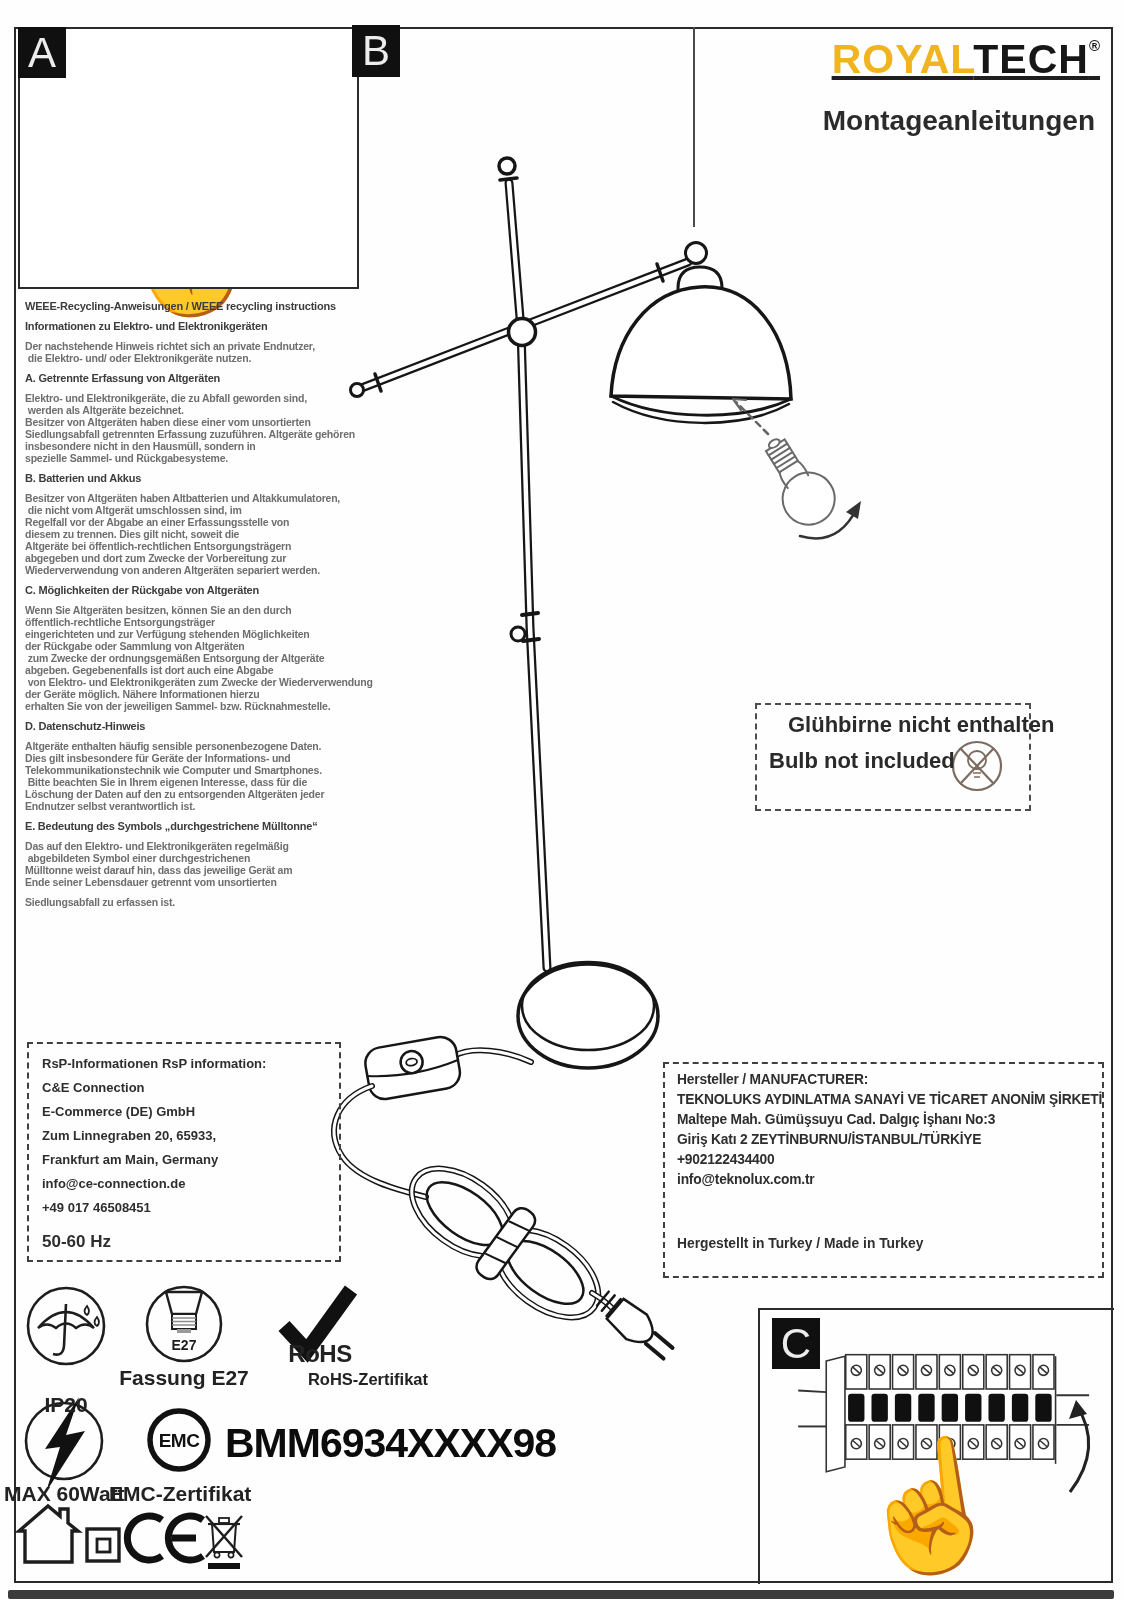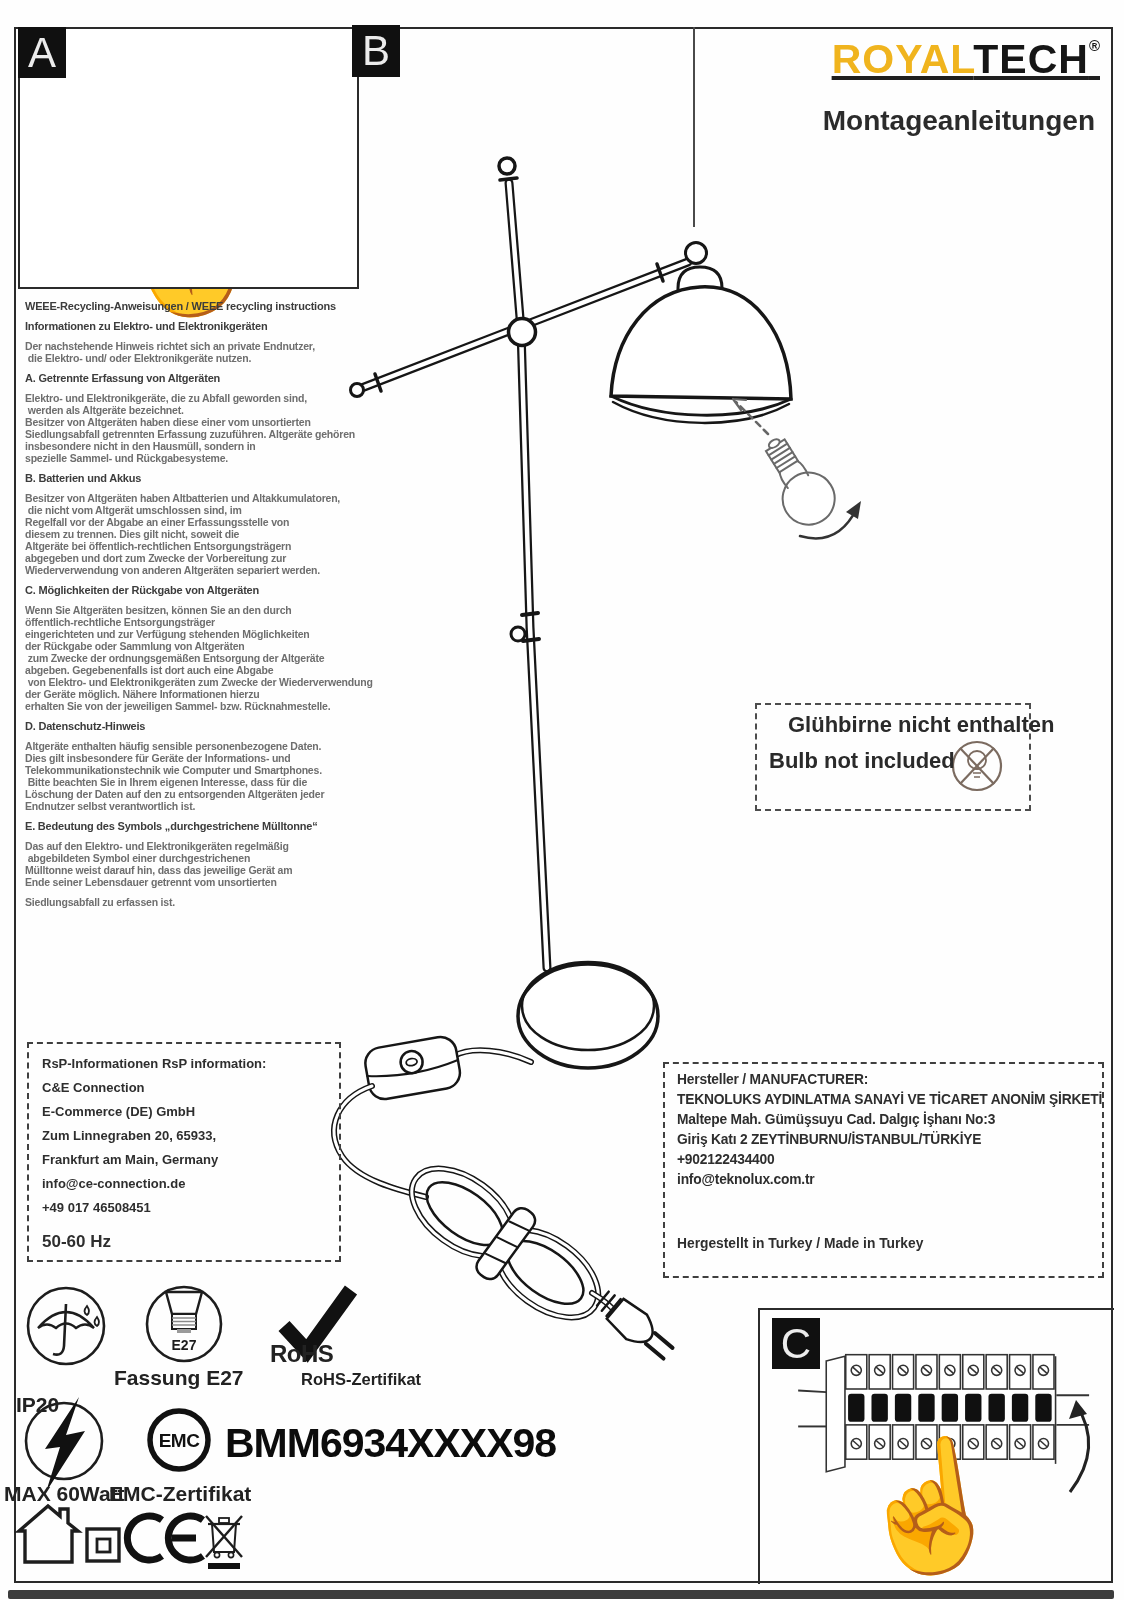--- a/index.html
+++ b/index.html
@@ -34,21 +34,21 @@
   .bulb-de{left:769px;top:712px;font-size:22px;font-weight:bold;color:#2a2a2a;white-space:nowrap;margin-left:19px;}
   .bulb-en{left:769px;top:748px;font-size:22px;font-weight:bold;color:#2a2a2a;white-space:nowrap;}
   
   .rsp-box{left:27px;top:1042px;width:310px;height:216px;border:2px dashed #3f3f3f;}
   .rsp-body{left:42px;top:1052px;width:290px;font-weight:bold;font-size:13px;line-height:24px;color:#2e2e2e;white-space:pre;}
   .rsp-freq{left:42px;top:1232px;font-weight:bold;font-size:17px;color:#2e2e2e;}
   .man-box{left:663px;top:1062px;width:437px;height:212px;border:2px dashed #3f3f3f;}
   .man-body{left:677px;top:1070px;width:430px;font-weight:bold;font-size:13.8px;line-height:20px;color:#2e2e2e;letter-spacing:-0.2px;white-space:pre;}
   .man-made{left:677px;top:1236px;font-weight:bold;font-size:13.8px;color:#2e2e2e;}
   
-  .cert-label{font-weight:bold;color:#222;text-align:left;white-space:nowrap;}
+  .cert-label{font-weight:bold;color:#222;text-align:center;white-space:nowrap;}
   .ip-label{left:16px;top:1366px;width:100px;font-size:21px;margin-top:27px;}
   .socket-label{left:114px;top:1366px;width:140px;font-size:21px;}
   .rohs-word{left:270px;top:1340px;width:100px;font-size:24px;letter-spacing:-0.5px;}
   .rohs-label{left:253px;top:1370px;width:134px;font-size:16.5px;margin-left:48px;}
   .watt-label{left:4px;top:1482px;width:120px;font-size:21px;}
   .emc-label{left:109px;top:1482px;width:140px;font-size:21px;}
   .model-number{left:225px;top:1420px;font-size:41px;font-weight:bold;letter-spacing:-1px;color:#0c0c0c;white-space:nowrap;}
   svg{display:block;}
   .illu{left:0;top:0;pointer-events:none;}
 </style>

